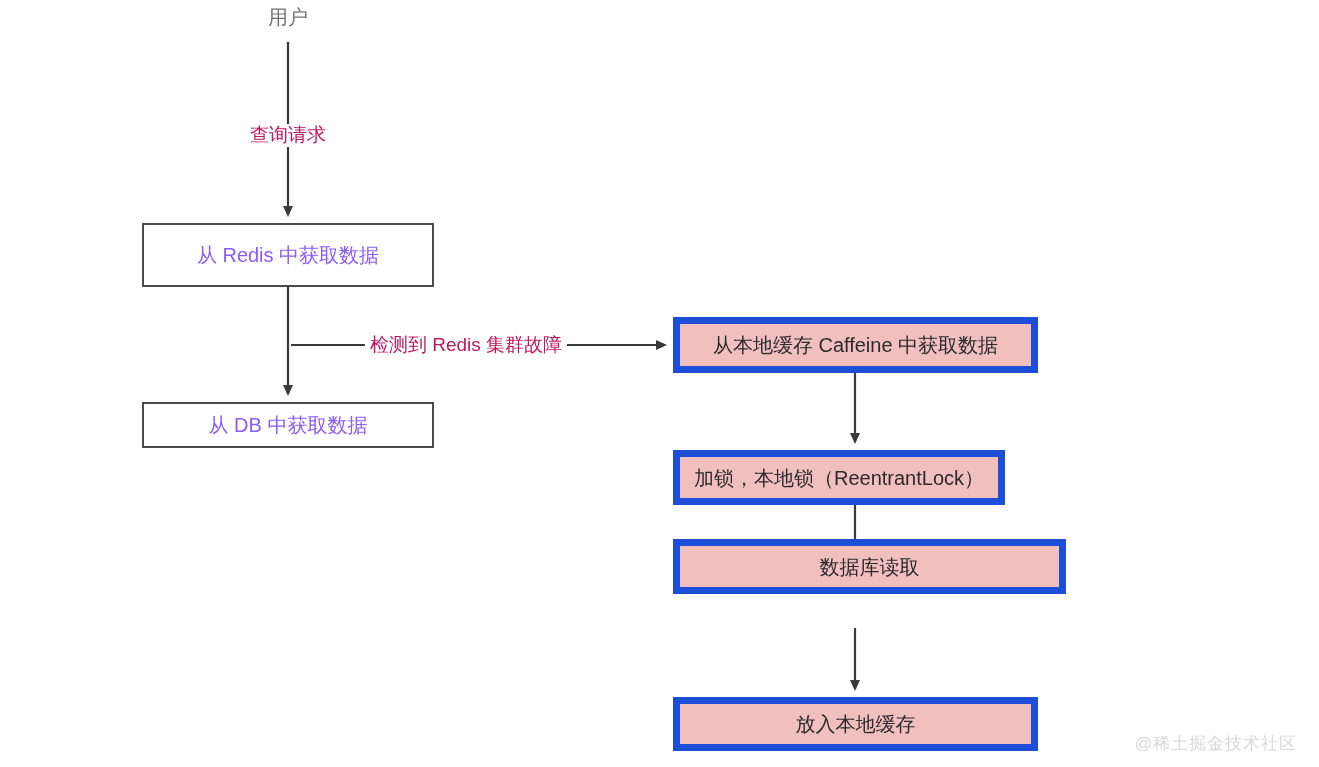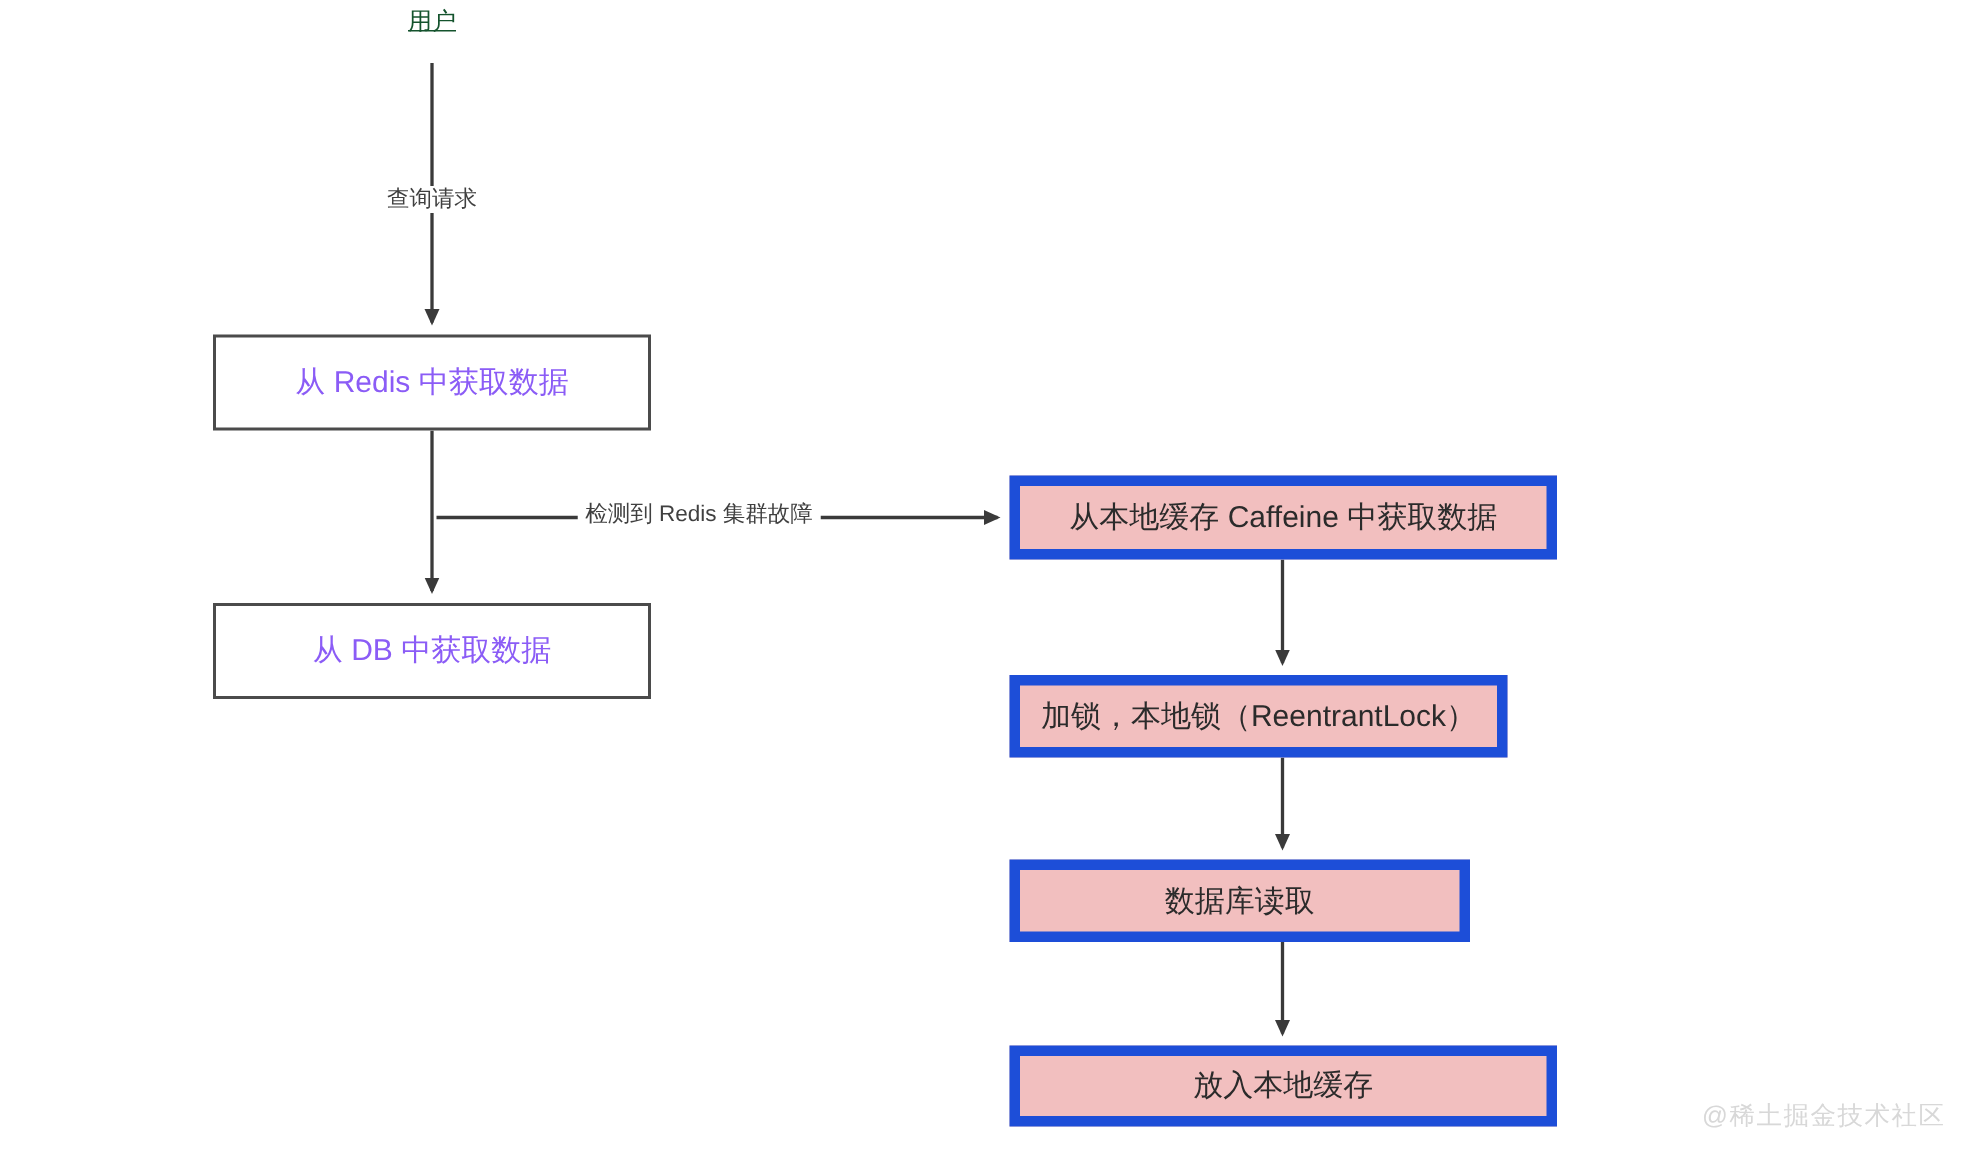--- a/index.html
+++ b/index.html
@@ -41,31 +41,30 @@
     font-size: 20px;
   }
   .node-pink {
     background: #f2bfbf;
     border: 7px solid #1d4ed8;
     color: #2b2b2b;
     font-size: 20px;
   }
   .free-label {
     position: absolute;
-    color: #14532d;
-    font-size: 16px;
+    color: #737373;
+    font-size: 20px;
     white-space: nowrap;
     line-height: 1.2;
-    text-decoration: underline;
   }
   .edge-label {
     position: absolute;
     background: #ffffff;
-    color: #404040;
-    font-size: 15px;
+    color: #be185d;
+    font-size: 19px;
     white-space: nowrap;
     padding: 0 5px;
     line-height: 1.2;
   }
   .watermark {
     position: absolute;
     color: #d8d8d8;
     font-size: 17px;
     white-space: nowrap;
     letter-spacing: 1px;
@@ -94,27 +93,27 @@
 
     <line x1="855" y1="505" x2="855" y2="565" stroke="#3a3a3a" stroke-width="2.2" marker-end="url(#arrow)"></line>
 
     <line x1="855" y1="628" x2="855" y2="689" stroke="#3a3a3a" stroke-width="2.2" marker-end="url(#arrow)"></line>
   </svg>
 
   <div class="free-label" style="left:288px; top:5px; transform:translateX(-50%);">用户</div>
 
   <div class="node node-plain" style="left:142px; top:223px; width:292px; height:64px;">从 Redis 中获取数据</div>
 
-  <div class="node node-plain" style="left:142px; top:402px; width:292px; height:64px;">从 DB 中获取数据</div>
+  <div class="node node-plain" style="left:142px; top:402px; width:292px; height:46px;">从 DB 中获取数据</div>
 
   <div class="node node-pink" style="left:673px; top:317px; width:365px; height:56px;">从本地缓存 Caffeine 中获取数据</div>
 
   <div class="node node-pink" style="left:673px; top:450px; width:332px; height:55px;">加锁，本地锁（ReentrantLock）</div>
 
-  <div class="node node-pink" style="left:673px; top:573px; width:307px; height:55px;">数据库读取</div>
+  <div class="node node-pink" style="left:673px; top:539px; width:393px; height:55px;">数据库读取</div>
 
   <div class="node node-pink" style="left:673px; top:697px; width:365px; height:54px;">放入本地缓存</div>
 
   <div class="edge-label" style="left:288px; top:124px; transform:translateX(-50%);">查询请求</div>
 
   <div class="edge-label" style="left:466px; top:334px; transform:translateX(-50%);">检测到 Redis 集群故障</div>
 
 
   <div class="watermark" style="right:22px; bottom:12px;">@稀土掘金技术社区</div>
 

